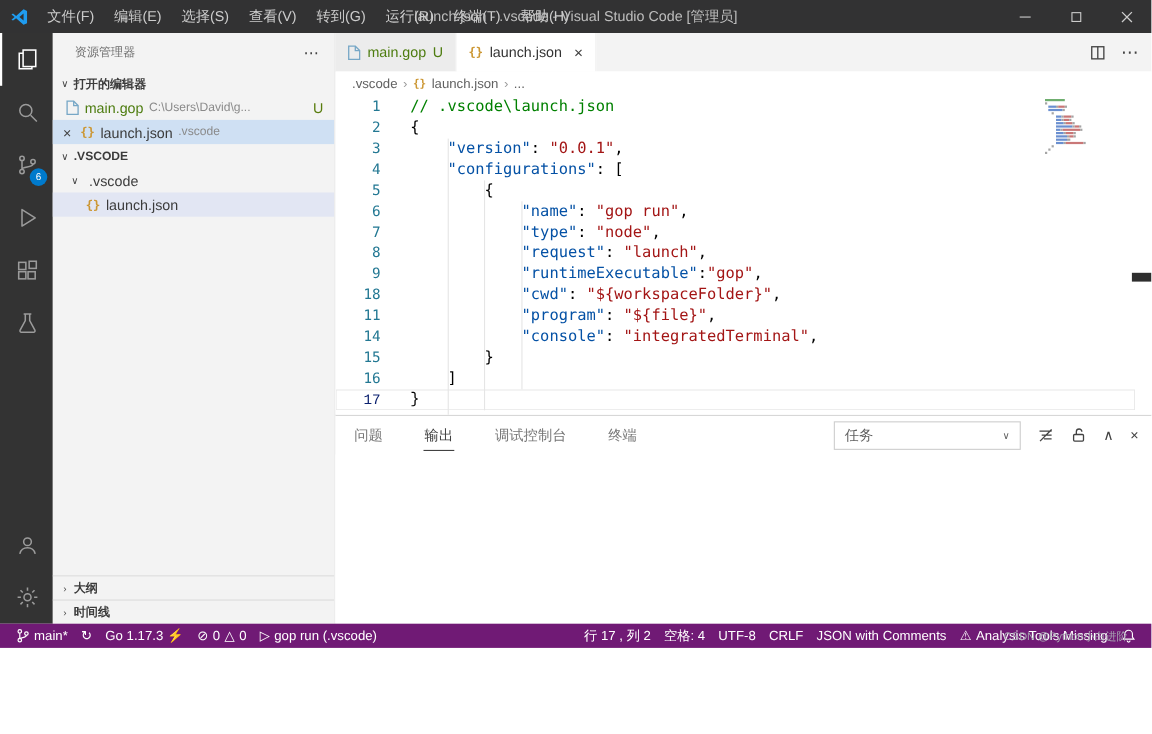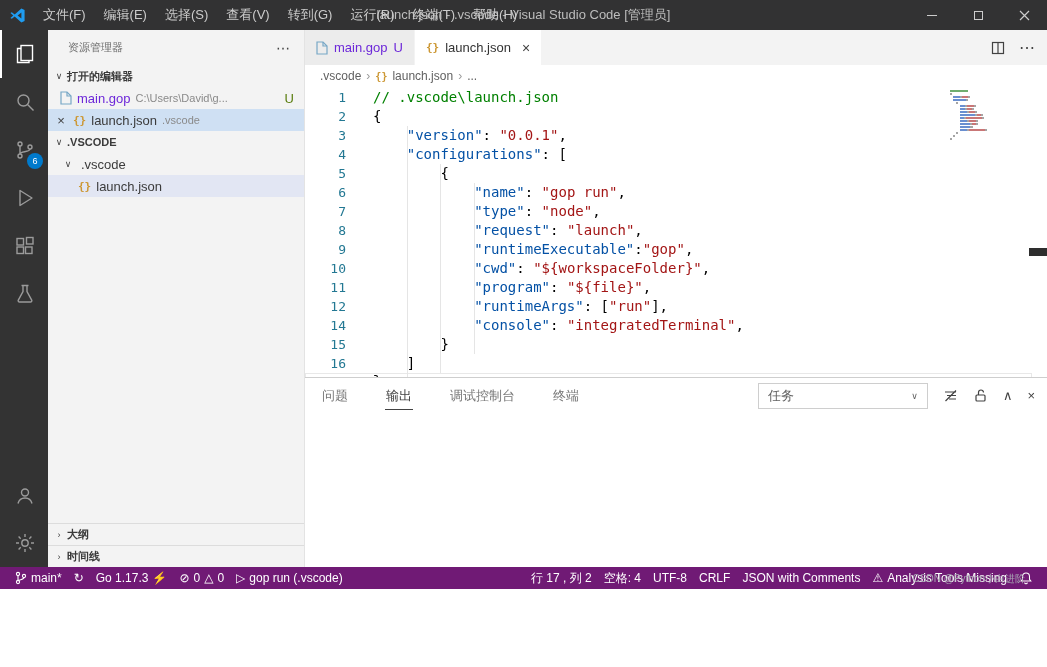--- a/index.html
+++ b/index.html
@@ -32,21 +32,21 @@
   .sb-title { height:35px; flex:0 0 35px; display:flex; align-items:center; padding:0 14px 0 20px; font-size:11px; color:#6f6f6f; }
   .sb-more { margin-left:auto; font-size:14px; color:#424242; }
   .sb-sec { height:22px; flex:0 0 22px; display:flex; align-items:center; font-weight:bold; font-size:11px; color:#3b3b3b; padding-left:3px; }
   .chev { width:16px; text-align:center; font-size:9px; color:#424242; font-weight:normal; }
   .row { height:22px; flex:0 0 22px; display:flex; align-items:center; padding-left:12px; gap:5px; white-space:nowrap; overflow:hidden; }
   .row.sel1 { background:#cfe0f3; padding-left:6px; }
   .row.sel2 { background:#e2e6f3; }
   .ficon { font-family:"DejaVu Sans Mono",monospace; color:#cc9733; font-size:11px; font-weight:bold; flex:0 0 auto; }
   .desc { color:#8a8a8a; font-size:11px; overflow:hidden; text-overflow:ellipsis; }
   .badge-u { margin-left:auto; margin-right:10px; color:#587c0c; flex:0 0 auto; }
-  .green { color:#6d28d9; }
+  .green { color:#4d7c0f; }
   .oe-close { color:#424242; font-size:13px; width:14px; text-align:center; flex:0 0 auto; }
   .tree-indent { padding-left:30px; }
   .sb-bottom { margin-top:auto; }
   .sb-sec.bordered { border-top:1px solid #dcdcdc; }
 
   
   .editor-col { flex:1; display:flex; flex-direction:column; min-width:0; border-left:1px solid #e3e3e3; background:#fff; }
   .tabbar { flex:0 0 35px; background:#f3f3f3; display:flex; }
   .tab { display:flex; align-items:center; gap:6px; padding:0 11px; font-size:13px; background:#ececec; border-right:1px solid #f3f3f3; color:#333; white-space:nowrap; }
   .tab.active { background:#ffffff; }
@@ -312,30 +312,26 @@
             </div>
             <div class="code-line">
               <span class="ln">8</span>
               <span class="lc"><span class="tk-w">            </span><span class="tk-k">"request"</span><span class="tk-p">: </span><span class="tk-s">"launch"</span><span class="tk-p">,</span></span>
             </div>
             <div class="code-line">
               <span class="ln">9</span>
               <span class="lc"><span class="tk-w">            </span><span class="tk-k">"runtimeExecutable"</span><span class="tk-p">:</span><span class="tk-s">"gop"</span><span class="tk-p">,</span></span>
             </div>
             <div class="code-line">
-              <span class="ln">10</span>
+              <span class="ln">18</span>
               <span class="lc"><span class="tk-w">            </span><span class="tk-k">"cwd"</span><span class="tk-p">: </span><span class="tk-s">"${workspaceFolder}"</span><span class="tk-p">,</span></span>
             </div>
             <div class="code-line">
               <span class="ln">11</span>
               <span class="lc"><span class="tk-w">            </span><span class="tk-k">"program"</span><span class="tk-p">: </span><span class="tk-s">"${file}"</span><span class="tk-p">,</span></span>
-            </div>
-            <div class="code-line">
-              <span class="ln">12</span>
-              <span class="lc"><span class="tk-w">            </span><span class="tk-k">"runtimeArgs"</span><span class="tk-p">: [</span><span class="tk-s">"run"</span><span class="tk-p">],</span></span>
             </div>
             <div class="code-line">
               <span class="ln">14</span>
               <span class="lc"><span class="tk-w">            </span><span class="tk-k">"console"</span><span class="tk-p">: </span><span class="tk-s">"integratedTerminal"</span><span class="tk-p">,</span></span>
             </div>
             <div class="code-line">
               <span class="ln">15</span>
               <span class="lc"><span class="tk-w">        </span><span class="tk-p">}</span></span>
             </div>
             <div class="code-line">

